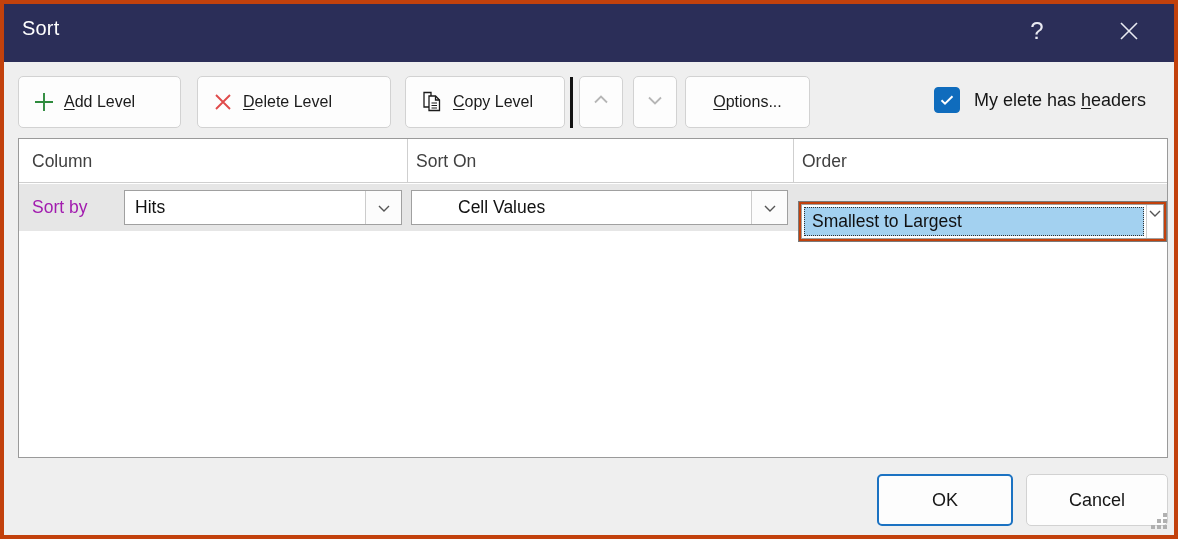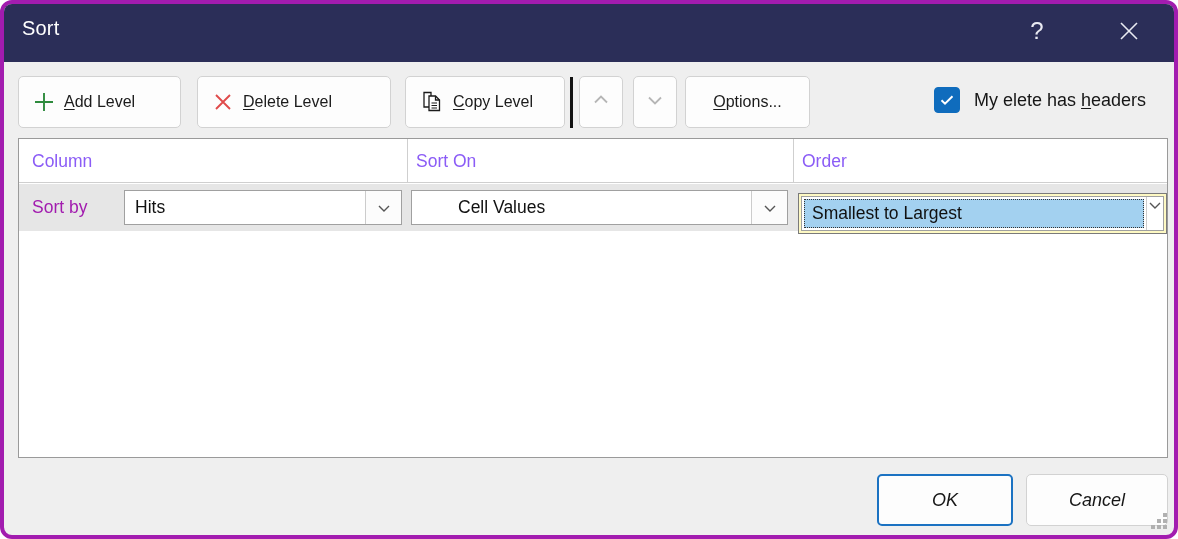--- a/index.html
+++ b/index.html
@@ -10,22 +10,22 @@
     font-family: "Liberation Sans", sans-serif;
     overflow: hidden;
   }
 
   
   #dialog {
     position: absolute;
     left: 0; top: 0;
     width: 1178px; height: 539px;
     background: #efefef;
-    border: 4px solid #a21caf;
-    border-radius: 12px;
+    border: 4px solid #c2410c;
+    border-radius: 0;
     overflow: hidden;
   }
 
   
   #titlebar {
     position: absolute;
     left: -4px; top: -4px;
     width: 1178px; height: 62px;
     background: #2b2e58;
     border-top-left-radius: 12px;
@@ -114,21 +114,21 @@
     position: absolute;
     left: 0; top: 0;
     width: 100%; height: 44px;
     background: #ffffff;
     border-bottom: 1px solid #cfcfcf;
   }
   .col-title {
     position: absolute;
     top: 12px;
     font-size: 17.5px;
-    color: #8b5cf6;
+    color: #404040;
   }
   #col-column  { left: 13px; }
   #col-sorton  { left: 397px; }
   #col-order   { left: 783px; }
   .col-div {
     position: absolute;
     top: 0; width: 1px; height: 44px;
     background: #cfcfcf;
   }
   #div-1 { left: 388px; }
@@ -168,23 +168,23 @@
     border-left: 1px solid #cccccc;
     background: #fcfcfc;
     display: flex; align-items: center; justify-content: center;
   }
   #combo-column { left: 105px; width: 278px; }
   #combo-sorton { left: 392px; width: 377px; padding-left: 36px; }
 
   
   #combo-order-focus {
     position: absolute;
-    left: 779px; top: 9px;
+    left: 779px; top: 17px;
     width: 369px; height: 41px;
-    background: #fef9c3;
+    background: #c2410c;
     border: 1px solid #7a7a7a;
     padding: 2px;
   }
   #combo-order {
     position: relative;
     width: 100%; height: 100%;
     background: #ffffff;
     border: 1px solid #a0a0a0;
     display: flex; align-items: center;
   }
@@ -209,21 +209,21 @@
   
   .foot-btn {
     position: absolute;
     top: 470px; height: 52px;
     background: #fdfdfd;
     border: 1px solid #d2d2d2;
     border-radius: 5px;
     display: flex; align-items: center; justify-content: center;
     font-size: 18px;
     color: #161616;
-    cursor: default; user-select: none; font-style: italic;
+    cursor: default; user-select: none;
   }
   #btn-ok     { left: 873px; width: 136px; border: 2px solid #1b72c2; }
   #btn-cancel { left: 1022px; width: 142px; }
 
   
   #grip { position: absolute; right: 6px; bottom: 5px; width: 18px; height: 18px; }
   #grip i {
     position: absolute;
     width: 4px; height: 4px;
     background: #b0b0b0;

